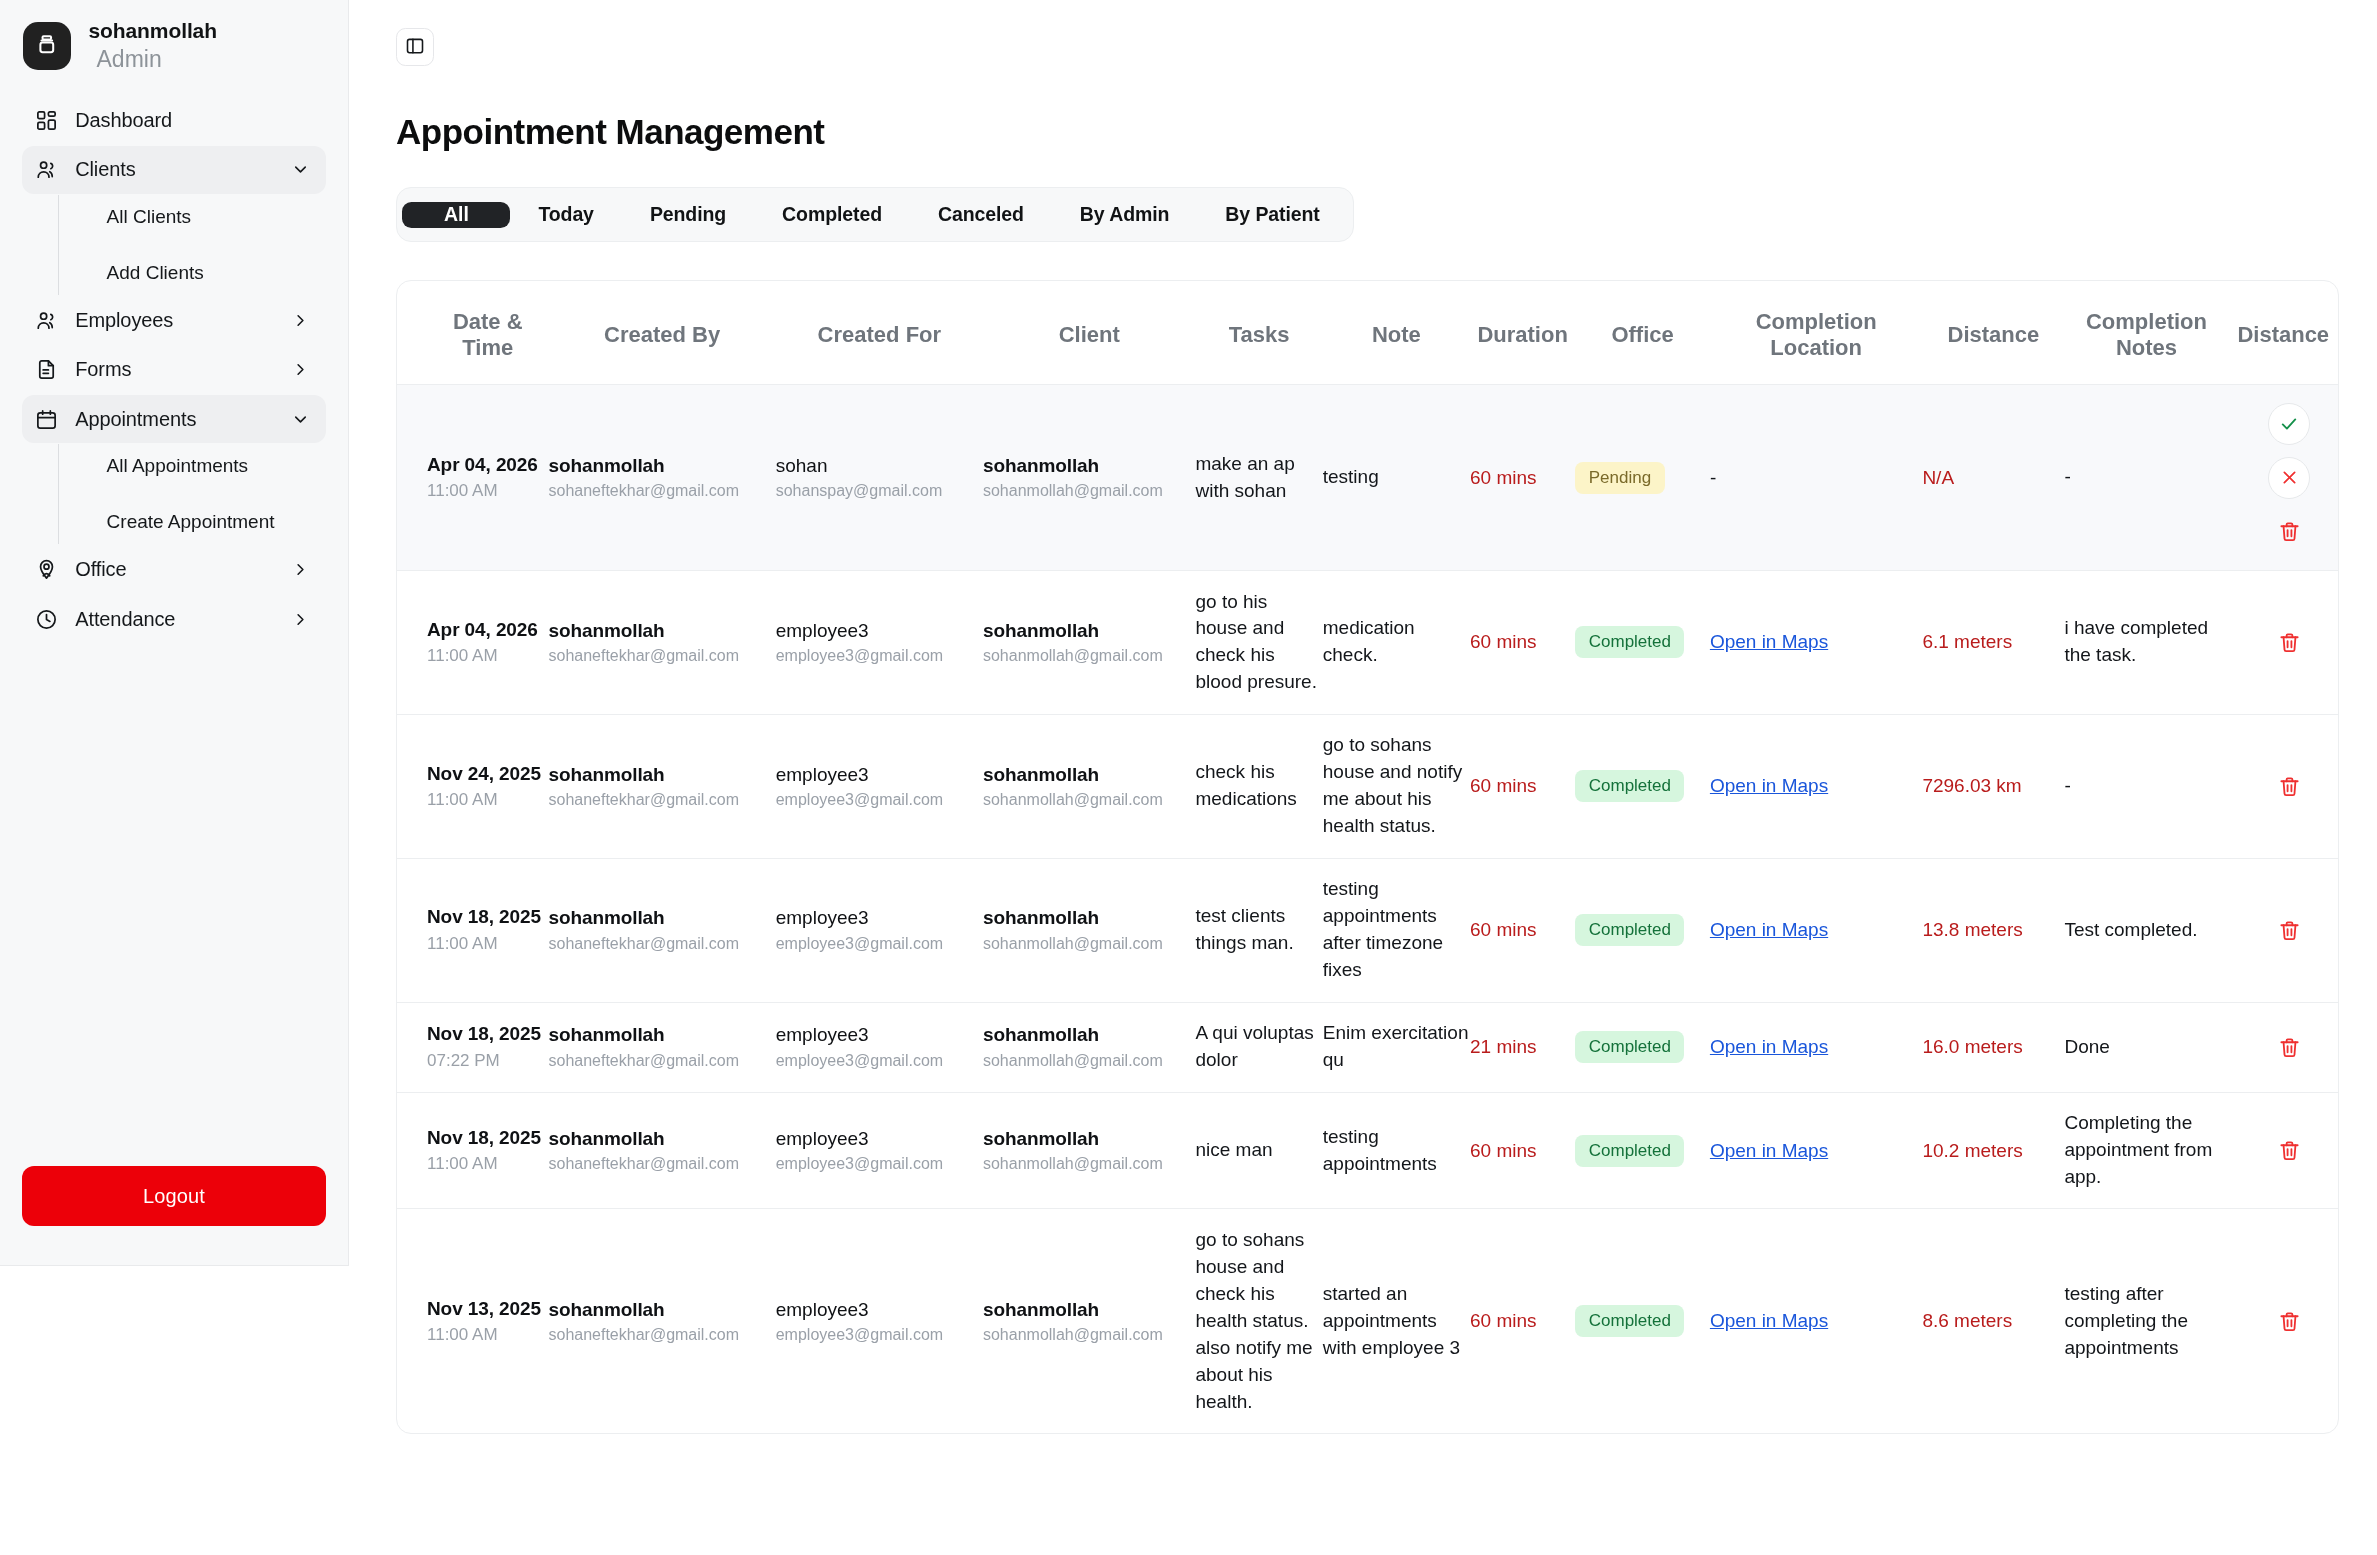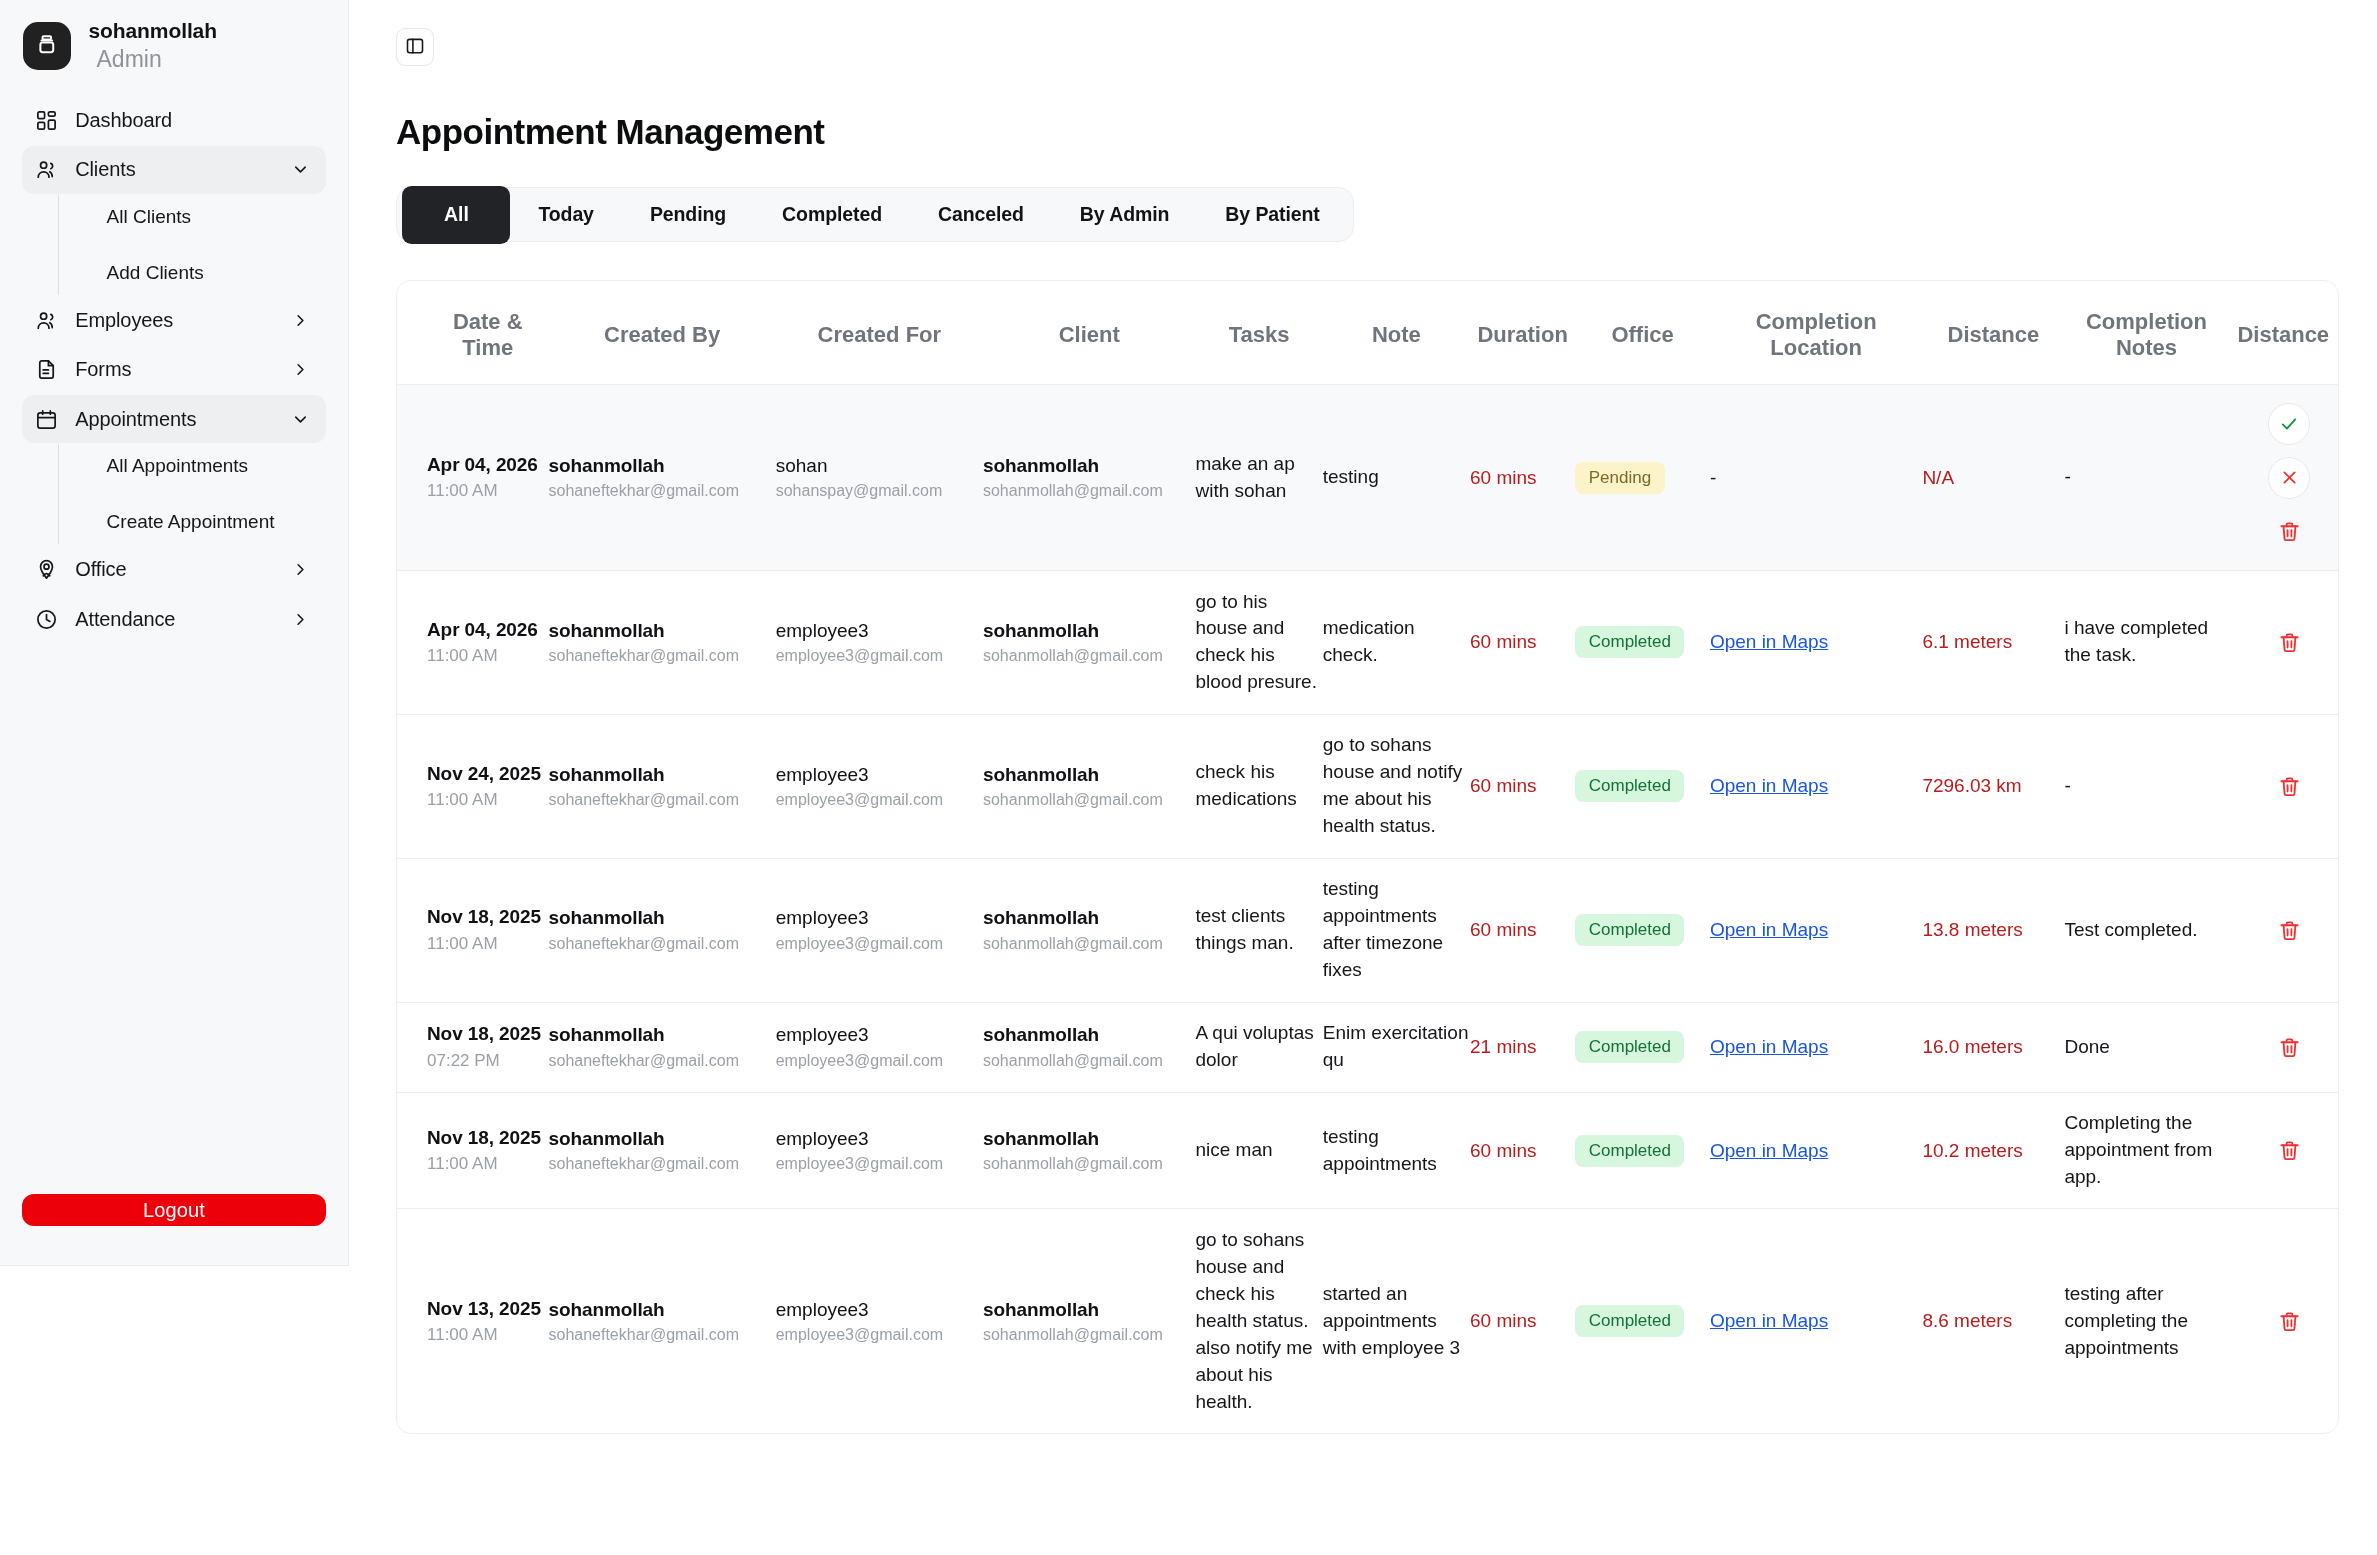--- a/index.html
+++ b/index.html
@@ -54,21 +54,21 @@
     padding-left: 0;
     display: flex; flex-direction: column; gap: 12px;
   }
   .subnav-item {
     height: 44px; display: flex; align-items: center;
     padding-left: 48px; font-size: 19px; color: #15181b; cursor: pointer;
   }
 
   .logout-wrap { margin-top: auto; padding: 0 21.6px 39px 21.6px; }
   .logout-btn {
-    width: 100%; height: 32px; border: none; border-radius: 12px;
+    width: 100%; height: 60px; border: none; border-radius: 12px;
     background: #ec0009; color: #ffffff;
     font-size: 20px; font-family: "Liberation Sans", sans-serif;
     cursor: pointer; letter-spacing: 0.1px;
   }
 
   
   .main { flex: 1; padding: 28px 38px 0 47px; min-width: 0; }
   .toggle-btn {
     width: 38px; height: 38px; border: 1.3px solid #e6e7ea; border-radius: 9.4px;
     background: #ffffff; display: flex; align-items: center; justify-content: center;
@@ -83,21 +83,21 @@
     margin-top: 35px;
     background: #f7f8f9;
     border: 1.3px solid #eceef0;
     border-radius: 15px;
     height: 55px;
     display: inline-flex; align-items: center;
     padding: 0 5.4px;
     gap: 0;
   }
   .tab {
-    height: 58px; display: flex; align-items: center; justify-content: center;
+    height: 26px; display: flex; align-items: center; justify-content: center;
     padding: 0 28px; border-radius: 9.4px;
     font-size: 19.5px; font-weight: 700; color: #111315; cursor: pointer;
     letter-spacing: -0.1px; white-space: nowrap;
   }
   .tab.active { background: #212326; color: #ffffff; min-width: 108px; }
 
   
   .table-card {
     margin-top: 38px;
     border: 1.3px solid #eceef0;

